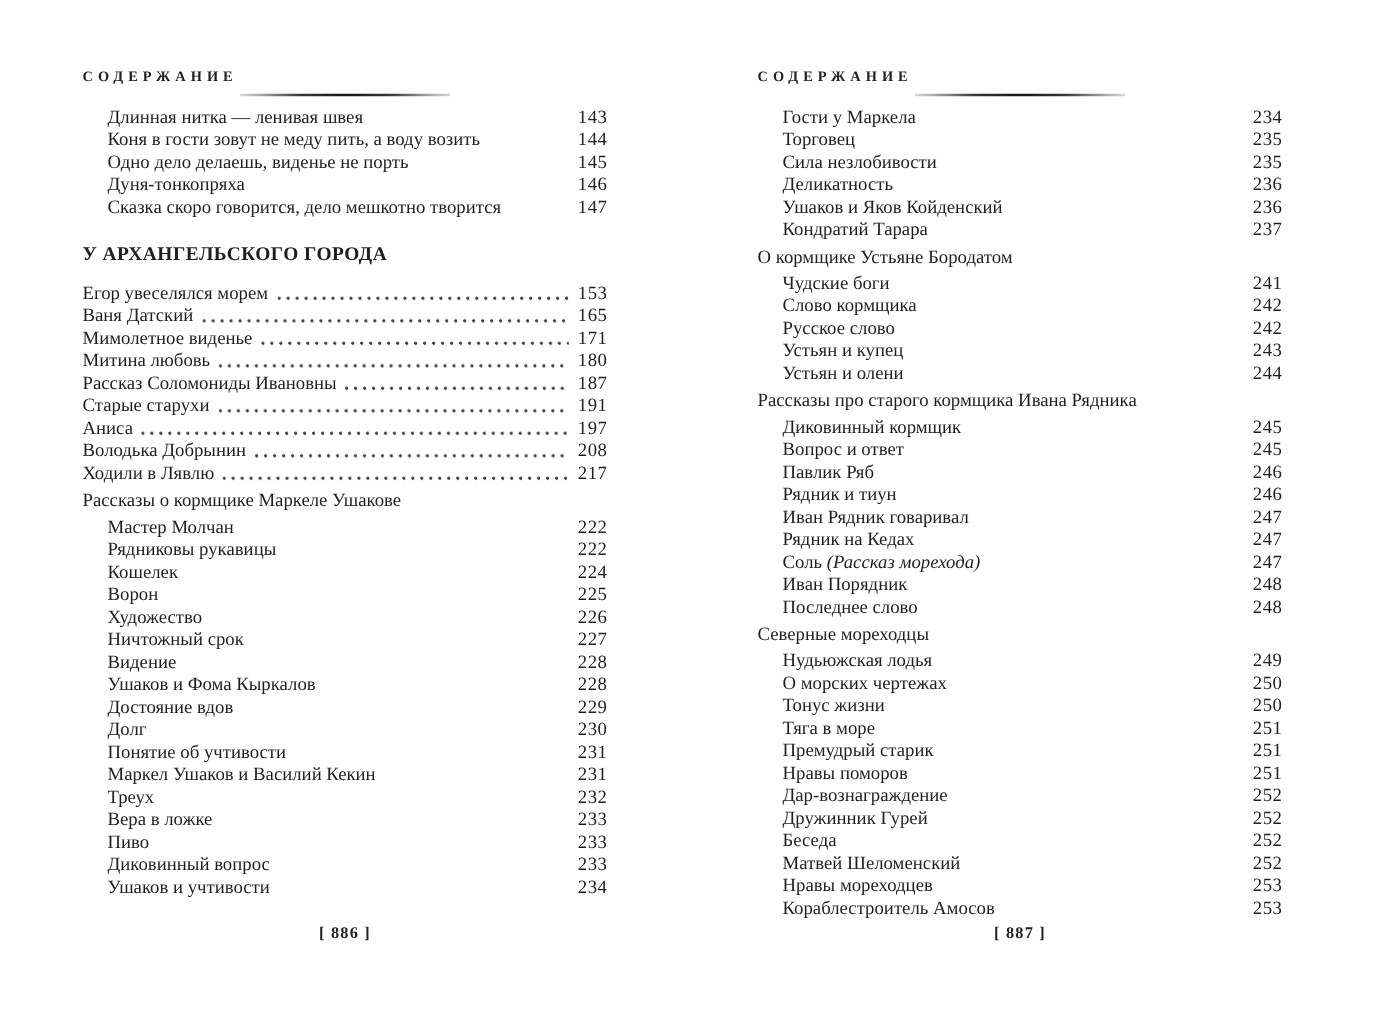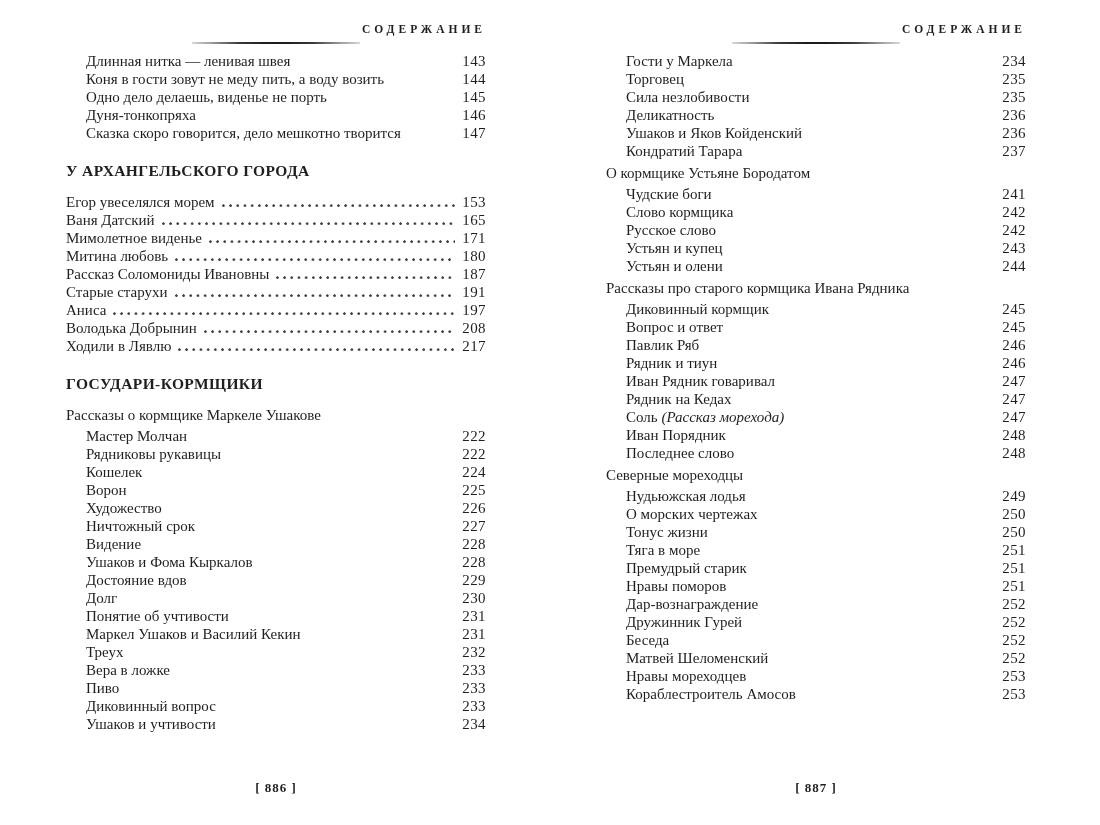--- a/index.html
+++ b/index.html
@@ -9,22 +9,22 @@
     color: #1f1f1f;
     font-family: "Liberation Serif", serif;
     position: relative;
     overflow: hidden;
   }
   .page { position: absolute; top: 0; height: 825px; width: 420px; }
   .page-left  { left: 66px; }
   .page-right { left: 606px; }
 
   .running-head-text {
-    margin-top: 23px;
-    text-align: right;
+    margin-top: 56px;
+    text-align: left;
     font-weight: bold;
     font-size: 11.5px;
     letter-spacing: 4px;
   }
   .head-rule {
     width: 168px; height: 2px;
     margin: 7px auto 0;
     background: linear-gradient(to right,
       #d8d8d8 0%, #9a9a9a 12%, #3a3a3a 28%, #1c1c1c 45%,
       #1c1c1c 55%, #3a3a3a 72%, #9a9a9a 88%, #d8d8d8 100%);
@@ -67,21 +67,21 @@
   }
   .subsection {
     font-size: 15px;
     height: 18px; line-height: 18px;
     margin: 4px 0 3px;
     white-space: nowrap;
   }
 
   .folio {
     position: absolute;
-    top: 780px; left: 0; width: 100%;
+    top: 738px; left: 0; width: 100%;
     text-align: center;
     font-weight: bold;
     font-size: 13px;
     letter-spacing: 1px;
   }
 </style>
 </head>
 <body>
 
 <div class="spread">
@@ -156,21 +156,20 @@
         <div class="row">
           <span class="title">Володька Добрынин</span>
           <span class="leader"></span>
           <span class="page-num">208</span>
         </div>
         <div class="row">
           <span class="title">Ходили в Лявлю</span>
           <span class="leader"></span>
           <span class="page-num">217</span>
         </div>
-        <div class="section">ГОСУДАРИ-КОРМЩИКИ</div>
         <div class="subsection">Рассказы о кормщике Маркеле Ушакове</div>
         <div class="row indent-2">
           <span class="title">Мастер Молчан</span>
           <span class="leader"></span>
           <span class="page-num">222</span>
         </div>
         <div class="row indent-2">
           <span class="title">Рядниковы рукавицы</span>
           <span class="leader"></span>
           <span class="page-num">222</span>

